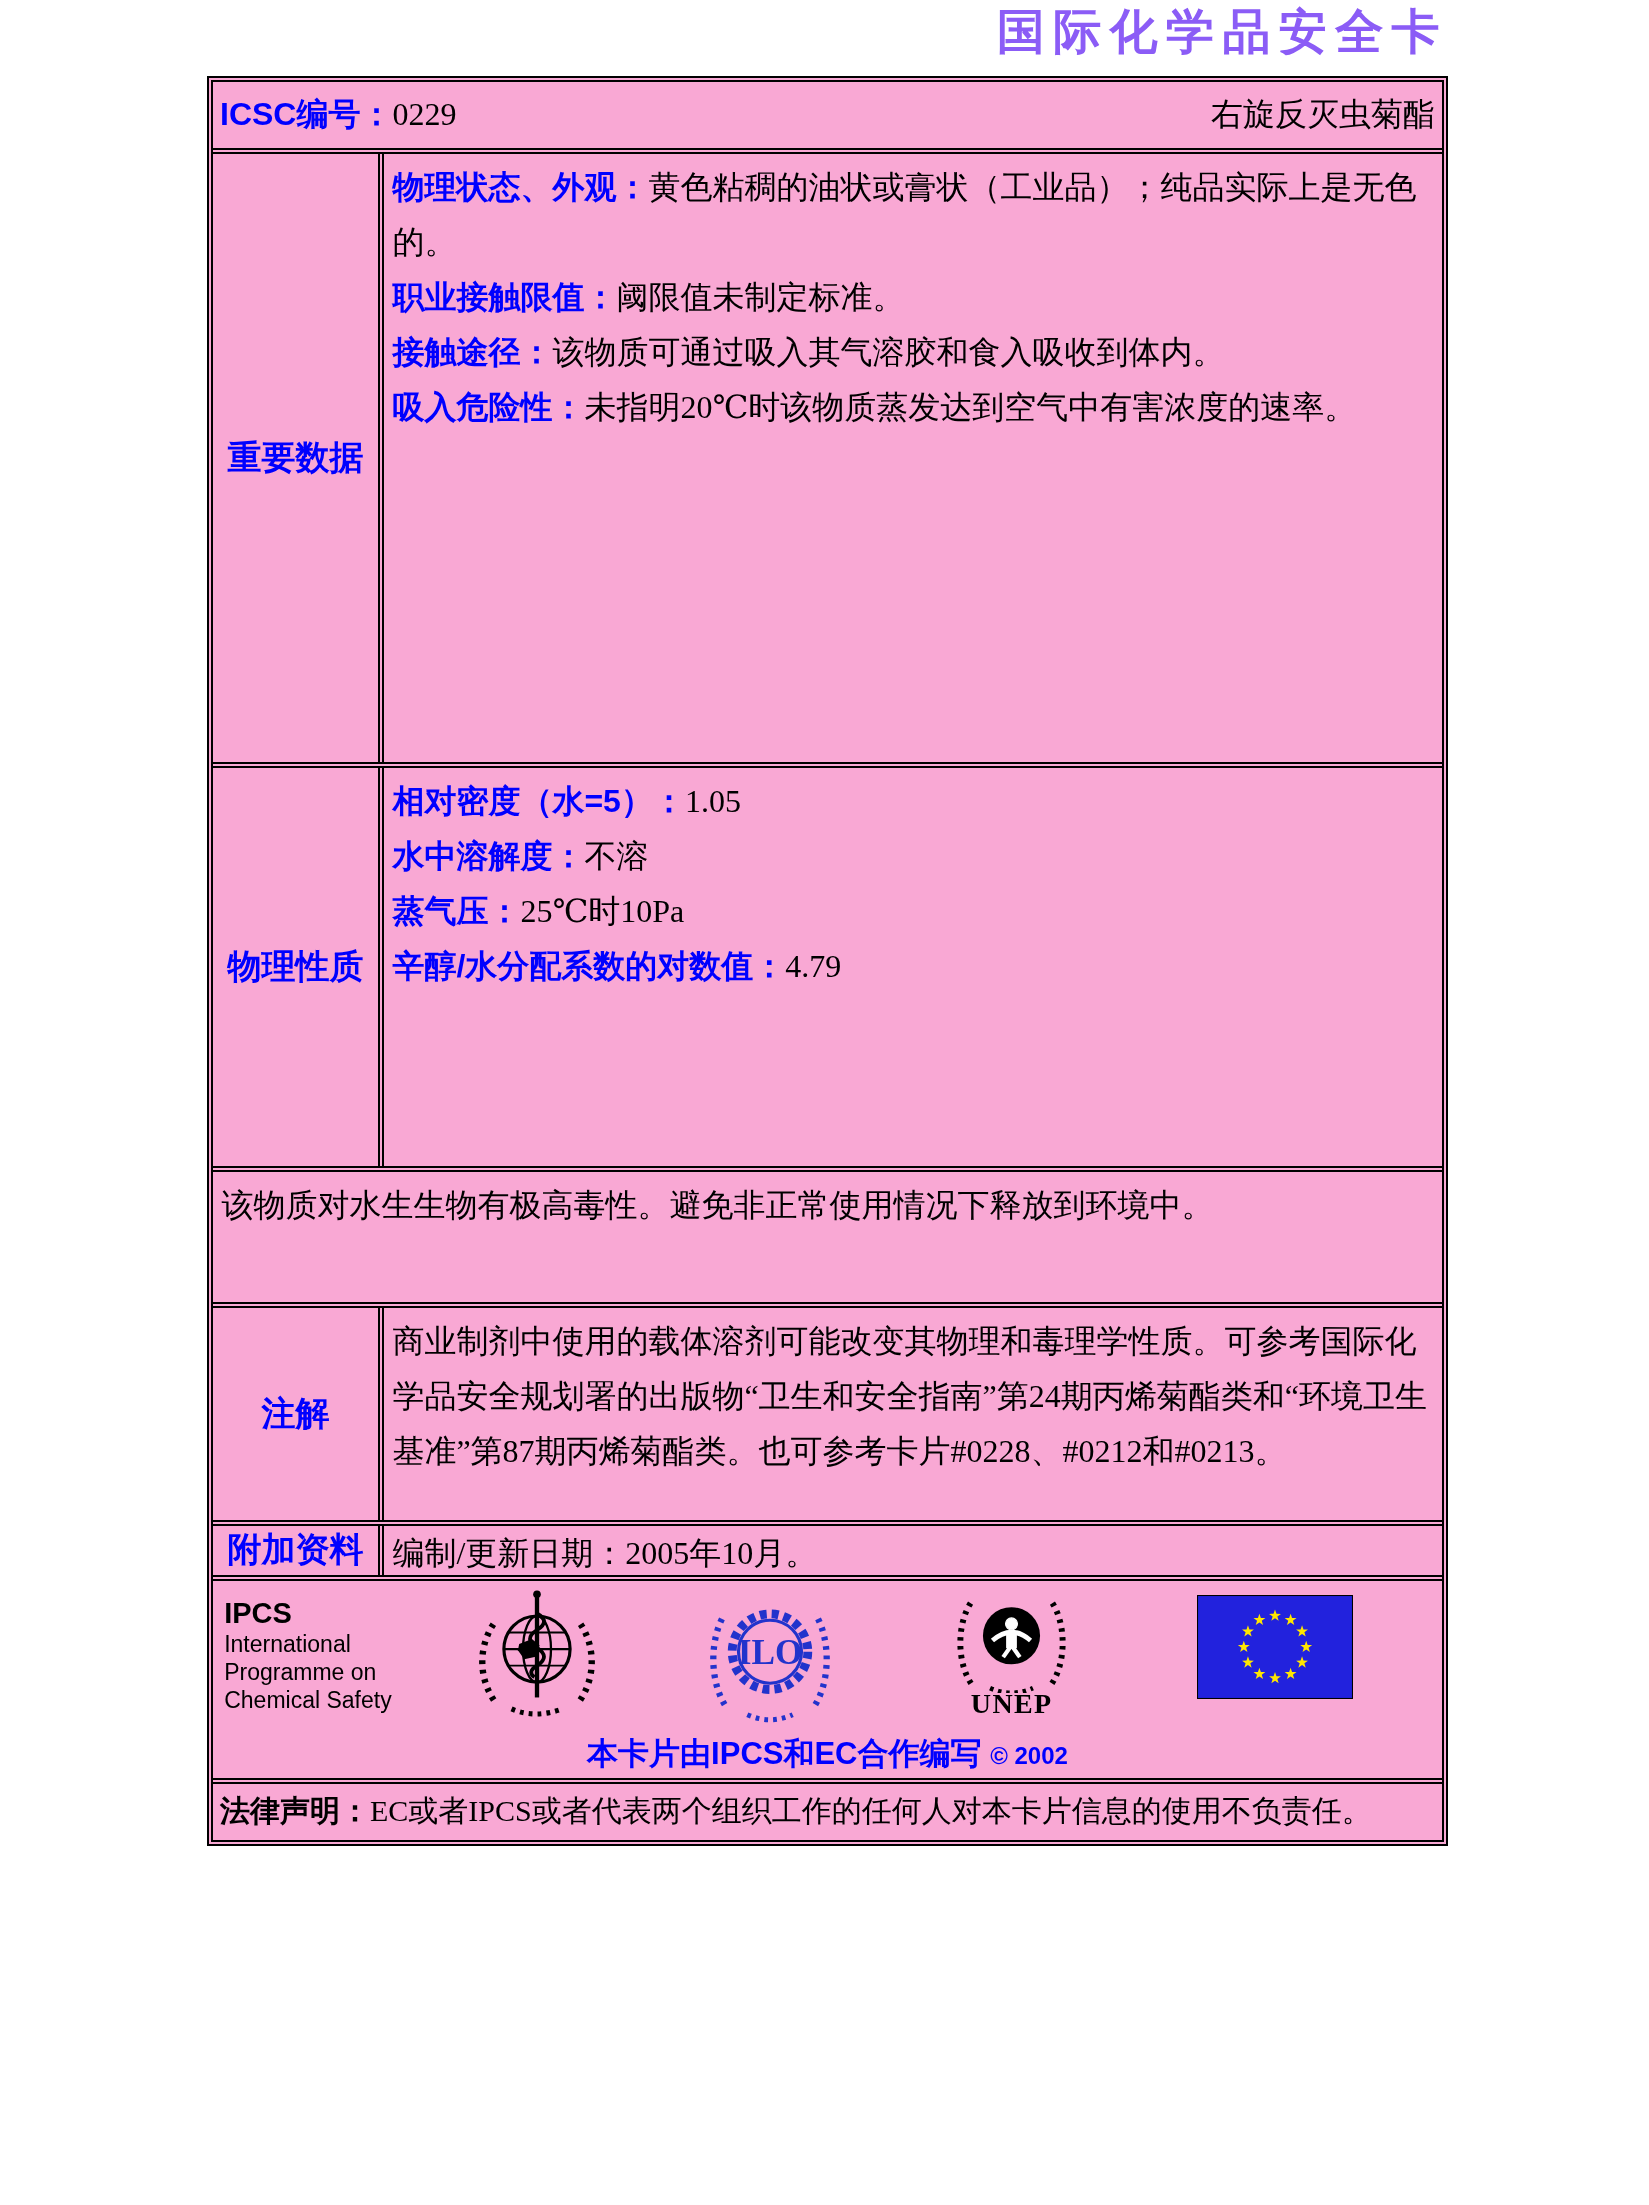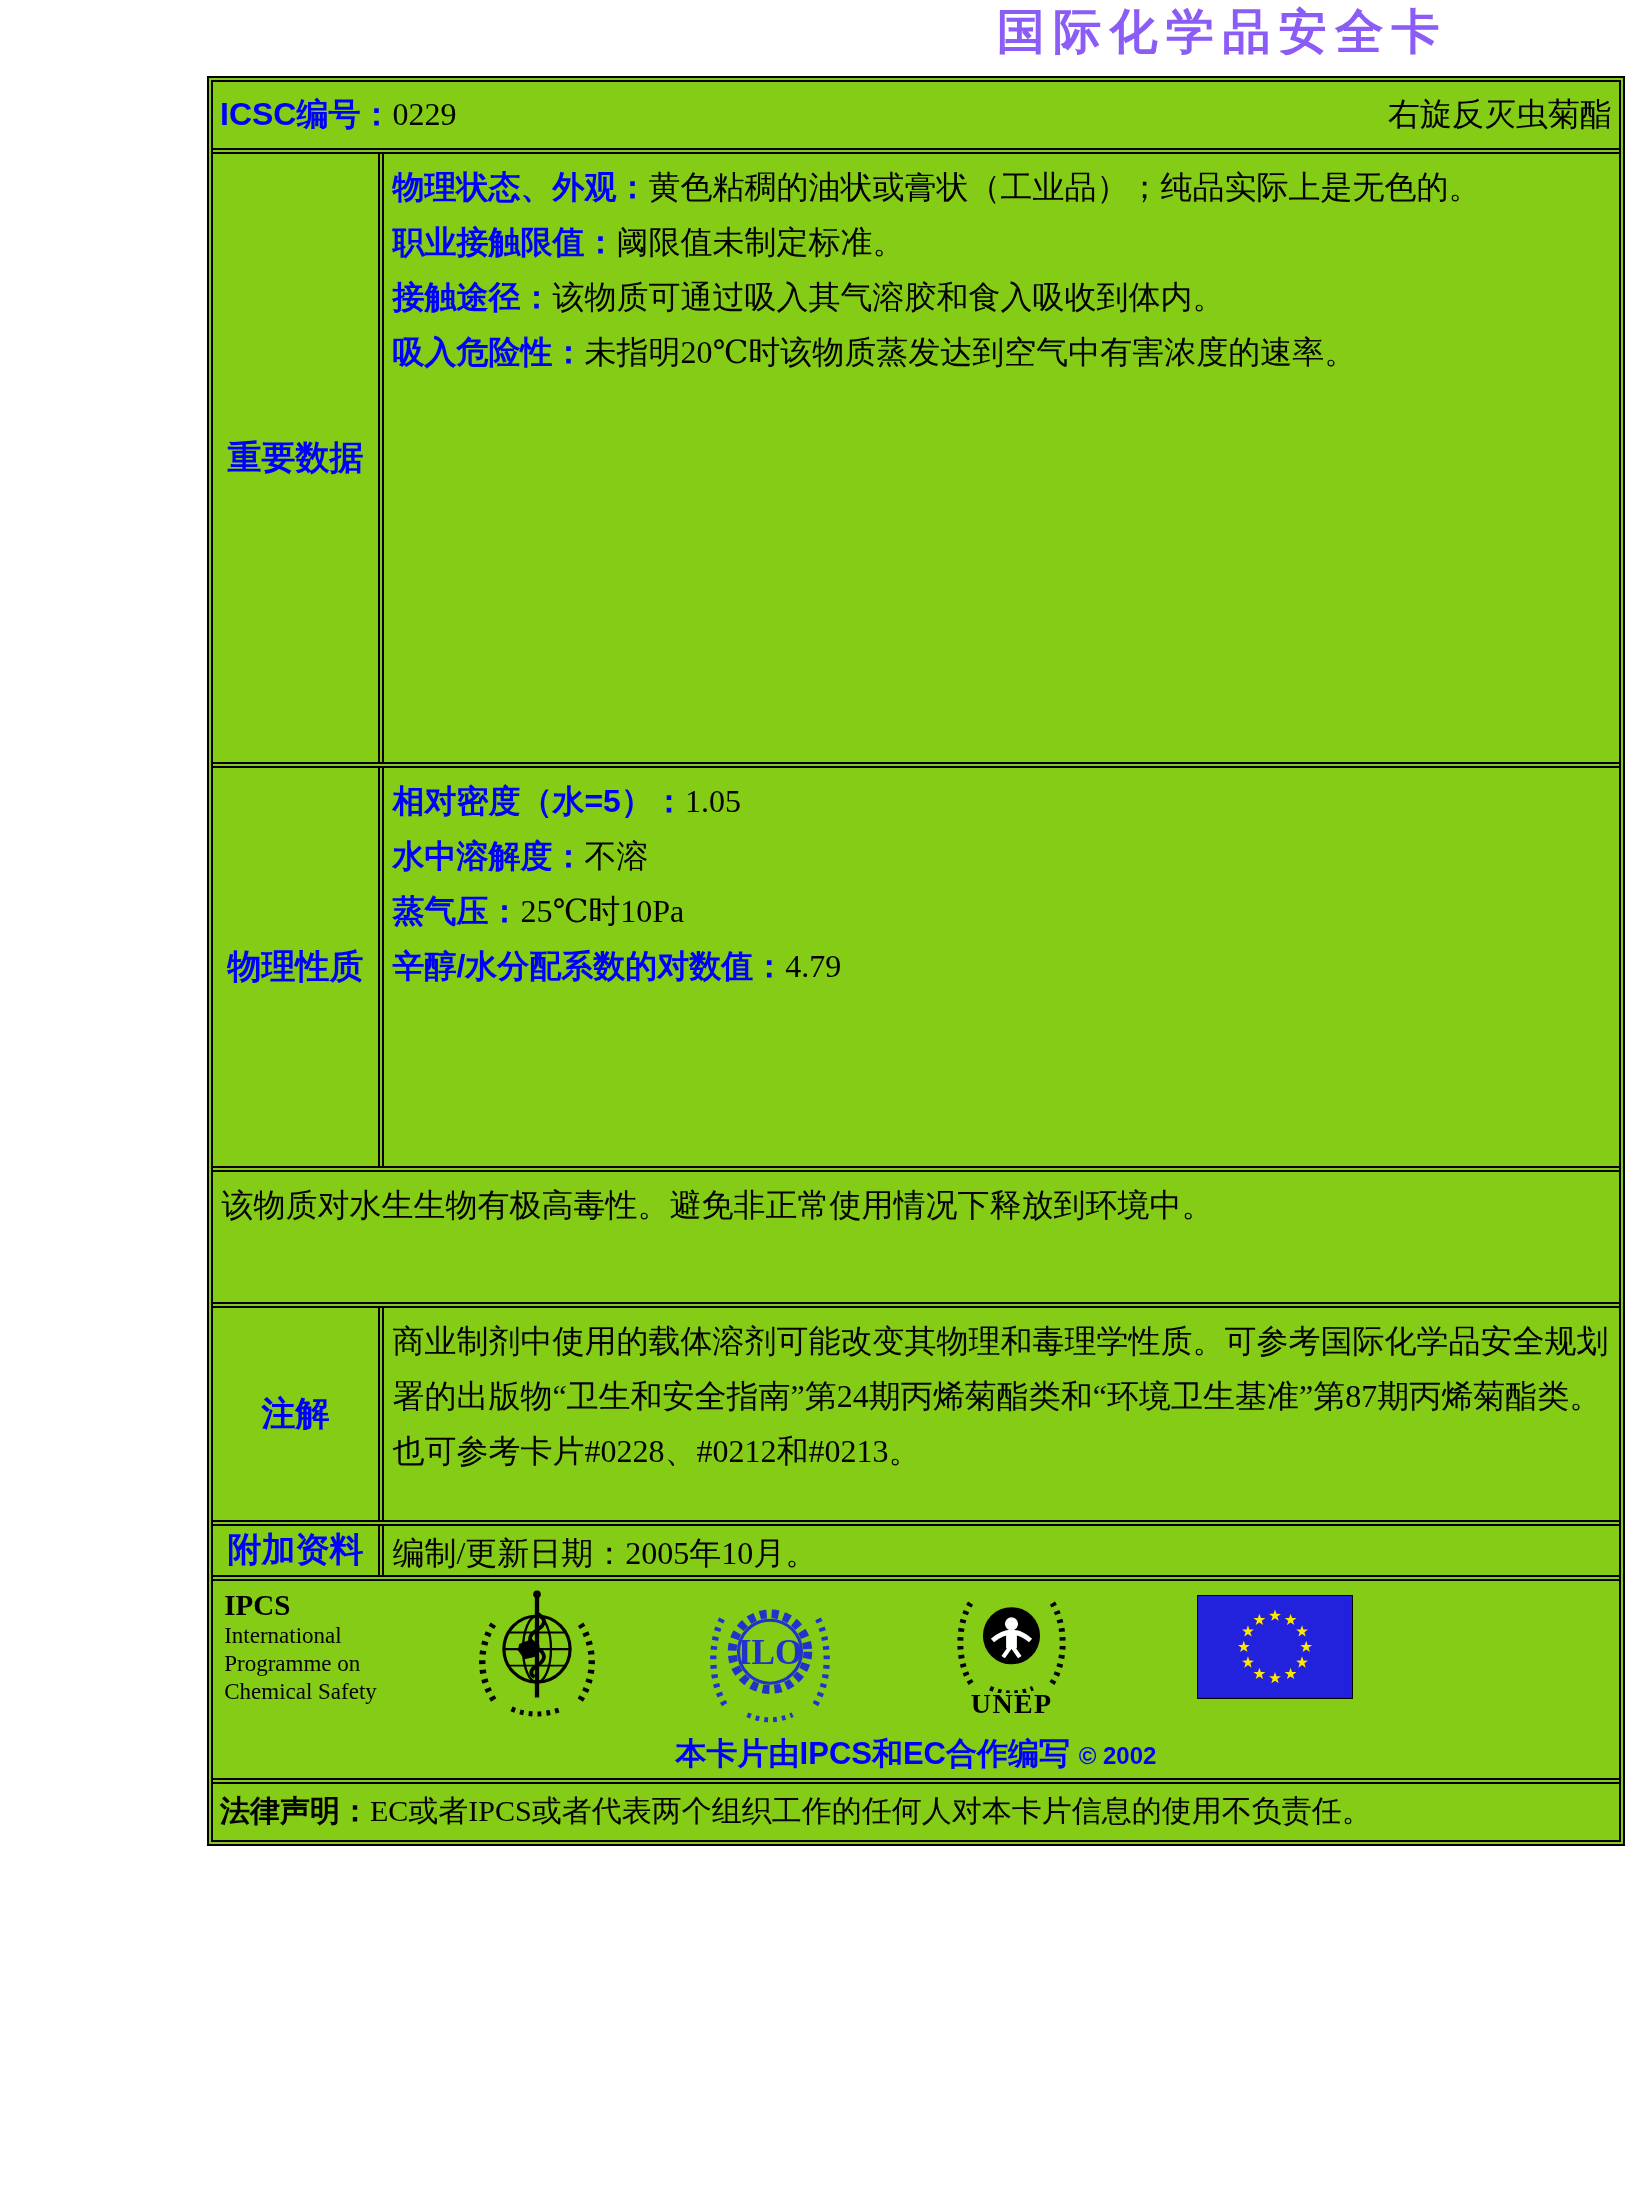--- a/index.html
+++ b/index.html
@@ -1,38 +1,38 @@
 <!DOCTYPE html>
 <html style="font-size:11.2px"><head>
 <meta charset="utf-8">
 <style>
   html,body{margin:0;padding:0;background:#ffffff;}
   .page{position:relative;width:1650px;height:2205px;background:#fff;color:#000;
         font-family:"Liberation Serif","DejaVu Serif",serif;overflow:hidden;}
   .title{position:absolute;top:0px;left:207px;width:1241px;margin:0;text-align:right;
          font-size:48px;font-weight:bold;color:#8b5cf6;letter-spacing:8.4px;
          font-family:"Liberation Serif","DejaVu Serif",serif;}
-  .card{position:absolute;left:207px;top:76px;width:1418px;border:6.3px double #000;background:#84cc16;box-sizing:border-box;}
+  .card{position:absolute;left:207px;top:76px;width:1241px;border:6.3px double #000;background:#f9a8d4;box-sizing:border-box;}
   .row{border-top:6.3px double #000;display:flex;box-sizing:border-box;}
   .row.first{border-top:none;}
   .k{color:#0000FF;font-weight:bold;font-family:"Liberation Sans","DejaVu Sans",sans-serif;}
   .v{color:#000;}
   .header-row{min-height:66px;align-items:center;justify-content:space-between;padding:0 7px;font-size:32px;}
   .label-cell{flex:0 0 171px;border-right:6.3px double #000;display:flex;align-items:center;justify-content:center;
               text-align:center;color:#0000FF;font-weight:bold;font-size:34px;
               font-family:"Liberation Sans","DejaVu Sans",sans-serif;box-sizing:border-box;}
   .content-cell{flex:1;padding:5.6px 9.8px 0 8.4px;font-size:32px;line-height:55px;box-sizing:border-box;}
   .sec-important{min-height:614px;}
   .sec-physical{min-height:404px;}
   .sec-environment{min-height:136px;}
   .sec-notes{min-height:218px;}
   .sec-additional{min-height:53px;}
   .footer-box{min-height:172px;display:block;padding:7px 0 2.8px 0;}
   .logos-row{display:flex;align-items:flex-start;width:100%;}
-  .ipcs-block{margin-left:11.2px;width:231px;font-family:Liberation Serif, serif;}
+  .ipcs-block{margin-left:11.2px;width:231px;font-family:Liberation Sans, sans-serif;margin-top:8px;}
   .ipcs-title{font-size:29px;font-weight:bold;line-height:34px;}
   .ipcs-line{font-size:23px;line-height:28px;}
   .logo{flex:0 0 auto;}
   .who-logo{margin-left:17px;}
   .ilo-logo{margin-left:105px;}
   .unep-wrap{margin-left:119px;text-align:center;}
   .unep-text{font-family:"Liberation Serif","DejaVu Serif",serif;font-weight:bold;font-size:28px;line-height:28px;letter-spacing:1.4px;margin-top:-4.2px;}
   .eu-flag{margin-left:126px;margin-top:7px;}
   .caption{text-align:center;font-size:31px;margin-top:5.6px;color:#0000FF;
            font-family:"Liberation Sans","DejaVu Sans",sans-serif;font-weight:bold;}

